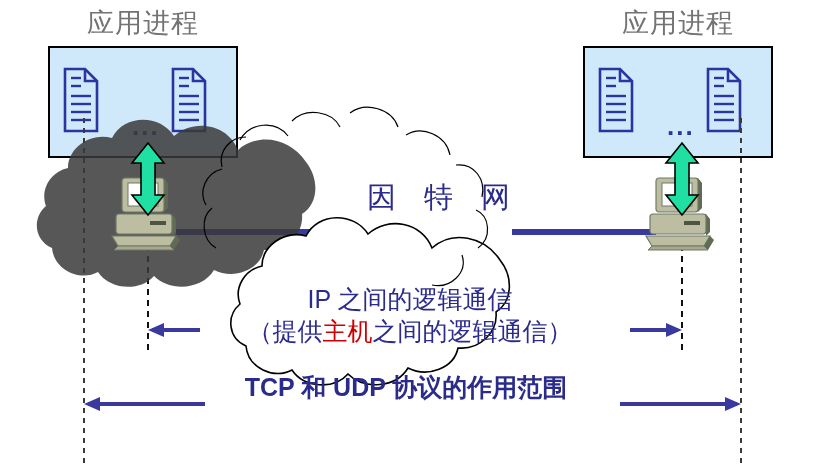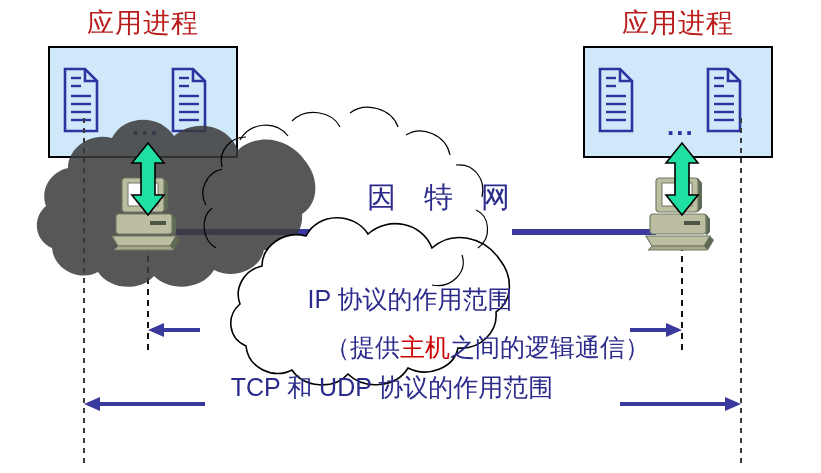--- a/index.html
+++ b/index.html
@@ -8,21 +8,21 @@
     background:#ffffff;
     font-family:"Liberation Sans","DejaVu Sans",sans-serif;
     overflow:hidden;
   }
   #stage{position:relative;width:821px;height:473px;}
   #stage svg.layer{position:absolute;left:0;top:0;width:821px;height:473px;}
 
   .host-title{
     position:absolute;
     font-size:27px;
-    color:#b91c1c;
+    color:#737373;
     font-weight:400;
     letter-spacing:1px;
     white-space:nowrap;
     line-height:1;
   }
   #title-left{left:48px;top:10px;width:190px;text-align:center;}
   #title-right{left:583px;top:10px;width:190px;text-align:center;}
 
   .app-box{
     position:absolute;
@@ -55,23 +55,23 @@
 
   .caption{
     position:absolute;
     text-align:center;
     color:#2b2b8c;
     white-space:nowrap;
     line-height:1.12;
     font-size:25px;
   }
   #cap-ip{left:170px;top:285px;width:480px;}
-  #cap-tcp{left:92px;top:373px;width:600px;}
+  #cap-tcp{left:106px;top:373px;width:600px;font-weight:bold;}
   .hl{color:#cc0000;}
-  .cap-line2{display:block;margin-top:20px;text-align:right;}
+  .cap-line2{display:block;margin-top:4px;}
 </style>
 </head>
 <body>
 
 <div id="stage">
 
   <div class="host-title" id="title-left">应用进程</div>
   <div class="host-title" id="title-right">应用进程</div>
 
   <div class="app-box" id="box-left"></div>
@@ -213,21 +213,21 @@
     </g>
     <g>
       <line x1="620" y1="404" x2="737" y2="404" stroke="#3a3a9e" stroke-width="4"></line>
       <path d="M741,404 L725,397 L725,411 Z" fill="#3a3a9e"></path>
     </g>
   </svg>
 
   <div class="cloud-label">因 特 网</div>
 
   <div class="caption" id="cap-ip">
-    <span>IP 协议的作用范围</span>
+    <span>IP 之间的逻辑通信</span>
     <span class="cap-line2"><span>（提供</span><span class="hl">主机</span><span>之间的逻辑通信）</span></span>
   </div>
 
   <div class="caption" id="cap-tcp">
     <span>TCP 和 UDP 协议的作用范围</span>
   </div>
 
 </div>
 
 </body></html>

